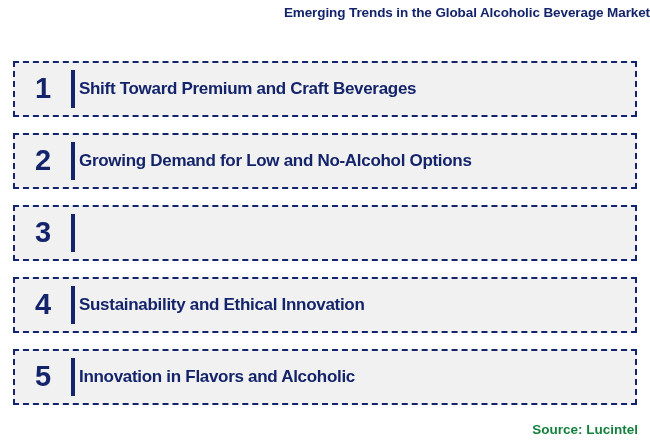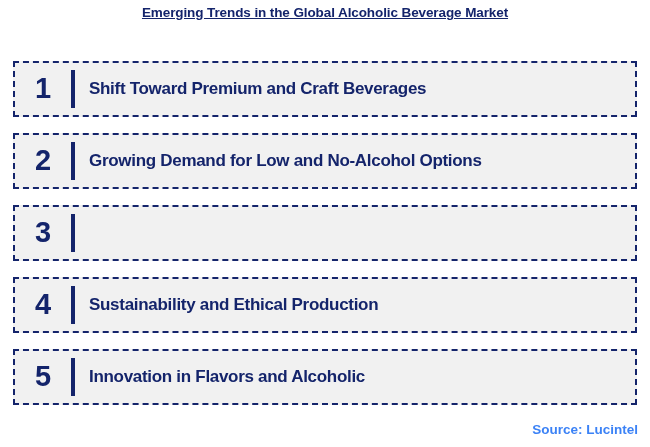--- a/index.html
+++ b/index.html
@@ -20,27 +20,26 @@
     width: 650px;
     height: 447px;
     box-sizing: border-box;
   }
 
   .chart-title {
     position: absolute;
     top: 5px;
     left: 0;
     width: 650px;
-    text-align: center;
+    text-align: right;
     font-size: 13.5px;
     font-weight: bold;
     color: #14246b;
     letter-spacing: -0.1px;
     white-space: nowrap;
-    text-decoration: underline;
   }
 
   .trend-list {
     position: absolute;
     top: 61px;
     left: 13px;
     width: 624px;
   }
 
   .trend-row {
@@ -72,36 +71,36 @@
 
   .trend-divider {
     flex: 0 0 4px;
     width: 4px;
     height: 38px;
     background: #14246b;
   }
 
   .trend-label {
     flex: 1 1 auto;
-    padding-left: 14px;
+    padding-left: 4px;
     font-size: 17px;
     font-weight: bold;
     color: #14246b;
     letter-spacing: -0.3px;
     white-space: nowrap;
     overflow: hidden;
   }
 
   .source-note {
     position: absolute;
     right: 12px;
     bottom: 10px;
     font-size: 13.5px;
     font-weight: bold;
-    color: #3b82f6;
+    color: #15803d;
     white-space: nowrap;
   }
 </style>
 </head>
 <body>
 
 <div class="page">
 
   <div class="chart-title">Emerging Trends in the Global Alcoholic Beverage Market</div>
 
@@ -120,21 +119,21 @@
     </div>
 
     <div class="trend-row">
       <div class="trend-number">3</div>
       <div class="trend-divider"></div>
     </div>
 
     <div class="trend-row">
       <div class="trend-number">4</div>
       <div class="trend-divider"></div>
-      <div class="trend-label">Sustainability and Ethical Production</div>
+      <div class="trend-label">Sustainability and Ethical Innovation</div>
     </div>
 
     <div class="trend-row">
       <div class="trend-number">5</div>
       <div class="trend-divider"></div>
       <div class="trend-label">Innovation in Flavors and Alcoholic</div>
     </div>
 
   </div>
 

